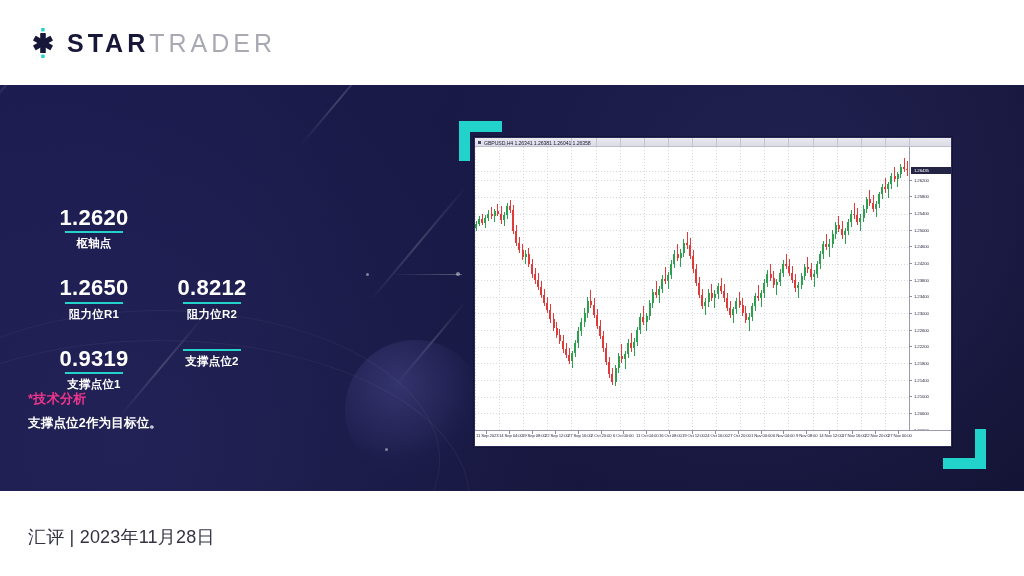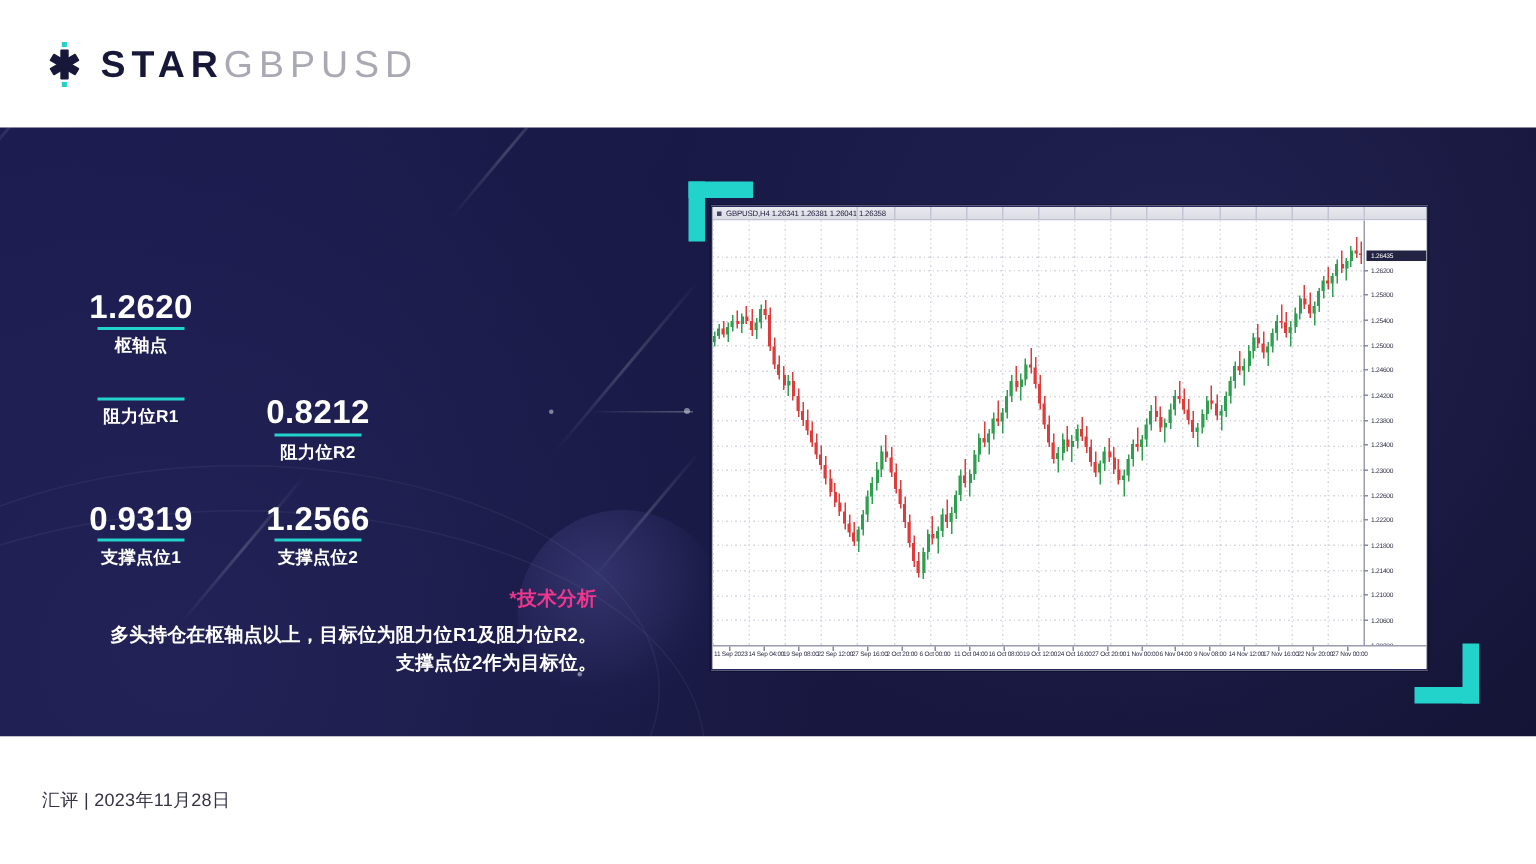--- a/index.html
+++ b/index.html
@@ -46,27 +46,27 @@
   }
 
   
   .title-row { position:absolute; left:35px; top:49px; display:flex; align-items:center; gap:16px; }
   .title-square { width:25px; height:25px; background:#22d3cb; }
   .title-text { font-size:35px; font-weight:bold; color:#ffffff; letter-spacing:0.5px; line-height:1; }
 
   .levels { position:absolute; left:35px; top:108px; width:250px; }
   .lv-row { display:flex; }
   .lv-cell { width:118px; text-align:center; }
-  .lv-cell.solo { width:118px; }
+  .lv-cell.solo { width:118px;margin-top:13px; }
   .lv-val { font-size:22px; font-weight:bold; color:#ffffff; line-height:1.06; letter-spacing:0.3px; }
   .lv-ul { width:58px; height:2px; background:#22d3cb; margin:2px auto 3px auto; }
   .lv-lab { font-size:11.5px; color:#ffffff; font-weight:bold; letter-spacing:0.2px; }
   .lv-gap { height:25px; }
 
-  .analysis { position:absolute; left:28px; top:305px; width:370px;text-align:right; }
+  .analysis { position:absolute; left:28px; top:305px; width:370px; }
   .an-head { font-size:13px; font-weight:bold; color:#f0368c; letter-spacing:0.3px; margin-bottom:6px; }
   .an-body { font-size:12.6px; font-weight:bold; color:#ffffff; line-height:1.52; letter-spacing:0.1px; }
   .an-body div { white-space:nowrap; }
 
   
   .bracket { position:absolute; background:#22d3cb; }
   .br-tl-h { left:459px; top:121px; width:43px; height:11px; }
   .br-tl-v { left:459px; top:121px; width:11px; height:40px; }
   .br-br-h { left:943px; top:458px; width:43px; height:11px; }
   .br-br-v { left:975px; top:429px; width:11px; height:40px; }
@@ -125,21 +125,21 @@
   }
   .ta-lab {
     position:absolute; top:2px; font-size:4.3px; line-height:6px;
     color:#2a2a44; white-space:nowrap; letter-spacing:-0.15px;
   }
   .ta-tick { position:absolute; top:0; width:1px; height:3px; background:#8a8aa0; }
 
   
   .footer { position:absolute; left:0; top:491px; width:1024px; height:85px; background:#fff; }
   .footer-text {
-    position:absolute; left:28px; top:34px; font-size:12px; color:#333344;
+    position:absolute; left:28px; top:34px; font-size:18px; color:#333344;
     letter-spacing:0.2px;
   }
 </style>
 </head>
 <body>
 
 <div class="page">
 
   <div class="header">
     <div class="logo">
@@ -149,21 +149,21 @@
           <rect x="13.2" y="26.6" width="3.4" height="3.4" fill="#22d3cb"></rect>
           <g fill="#171739">
             <rect x="12.2" y="5" width="5.6" height="20" rx="0.6"></rect>
             <rect x="12.2" y="5" width="5.6" height="20" rx="0.6" transform="rotate(60 15 15)"></rect>
             <rect x="12.2" y="5" width="5.6" height="20" rx="0.6" transform="rotate(120 15 15)"></rect>
           </g>
         </svg>
       </span>
       <span class="logo-text">
         <span class="logo-star">STAR</span>
-        <span class="logo-trader">GBPUSD</span>
+        <span class="logo-trader">TRADER</span>
       </span>
     </div>
   </div>
 
   <div class="panel">
 
     <div class="deco">
       <div class="streak" style="left:-20px; top:30px;  width:150px; transform:rotate(-50deg);"></div>
 
       <div class="streak" style="left:300px; top:60px; width:120px; transform:rotate(-50deg);"></div>
@@ -184,48 +184,47 @@
       <div class="lv-row">
         <div class="lv-cell solo">
           <div class="lv-val">1.2620</div>
           <div class="lv-ul"></div>
           <div class="lv-lab">枢轴点</div>
         </div>
       </div>
       <div class="lv-gap"></div>
       <div class="lv-row">
         <div class="lv-cell">
+          <div class="lv-val">1.2650</div>
           <div class="lv-ul"></div>
           <div class="lv-lab">阻力位R1</div>
         </div>
         <div class="lv-cell">
           <div class="lv-val">0.8212</div>
           <div class="lv-ul"></div>
           <div class="lv-lab">阻力位R2</div>
         </div>
       </div>
       <div class="lv-gap"></div>
       <div class="lv-row">
         <div class="lv-cell">
           <div class="lv-val">0.9319</div>
           <div class="lv-ul"></div>
           <div class="lv-lab">支撑点位1</div>
         </div>
         <div class="lv-cell">
-          <div class="lv-val">1.2566</div>
           <div class="lv-ul"></div>
           <div class="lv-lab">支撑点位2</div>
         </div>
       </div>
     </div>
 
     <div class="analysis">
       <div class="an-head">*技术分析</div>
       <div class="an-body">
-        <div>多头持仓在枢轴点以上，目标位为阻力位R1及阻力位R2。</div>
         <div>支撑点位2作为目标位。</div>
       </div>
     </div>
   </div>
 
   <div class="bracket br-tl-h"></div>
   <div class="bracket br-tl-v"></div>
   <div class="bracket br-br-h"></div>
   <div class="bracket br-br-v"></div>
 

